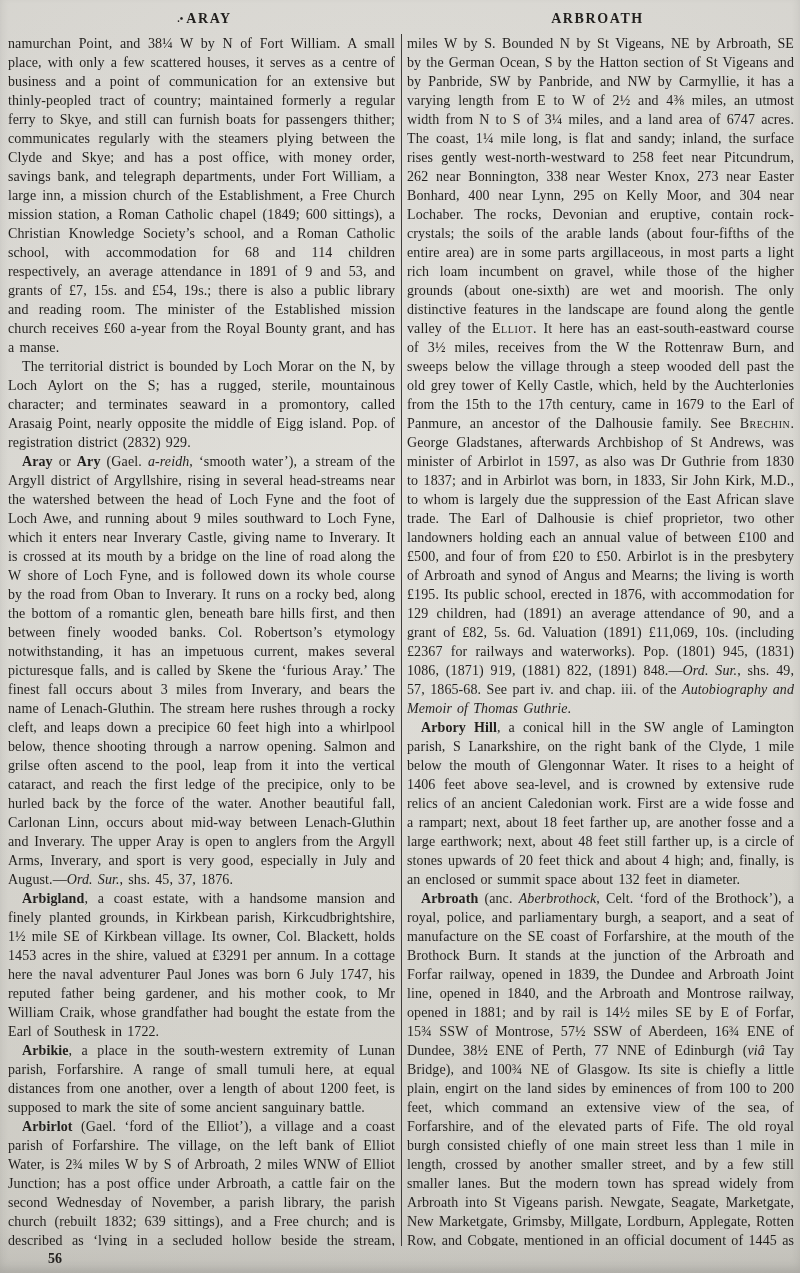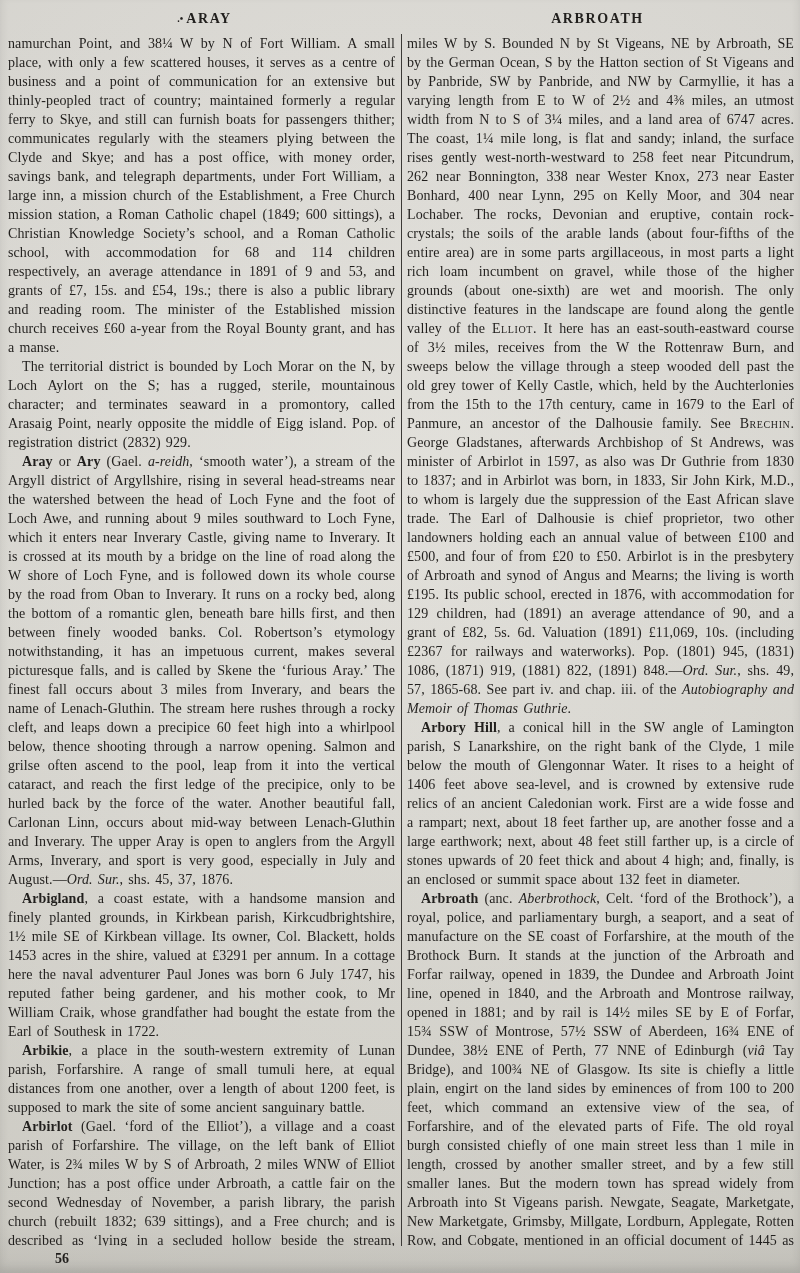--- a/index.html
+++ b/index.html
@@ -44,21 +44,21 @@
   }
   .divider { width: 1px; background: #3b3936; margin: 0 5px 0 6px; }
   .para { margin: 0; }
   .para.indent { text-indent: 14px; }
   .para.fill-last { text-align-last: justify; }
   .s-b { font-weight: bold; }
   .s-i { font-style: italic; }
   .s-sc { font-variant: small-caps; letter-spacing: 0.6px; }
   .page-number {
     position: absolute;
-    left: 55px; bottom: 6px;
+    left: 48px; bottom: 6px;
     font-weight: bold;
     font-size: 14px;
   }
 </style>
 </head>
 <body>
 
 <div class="page">
   <header class="running-head">
     <div class="head-cell">

